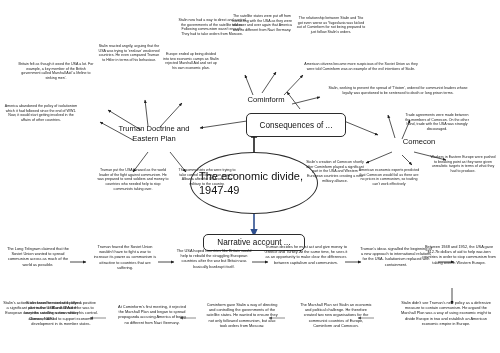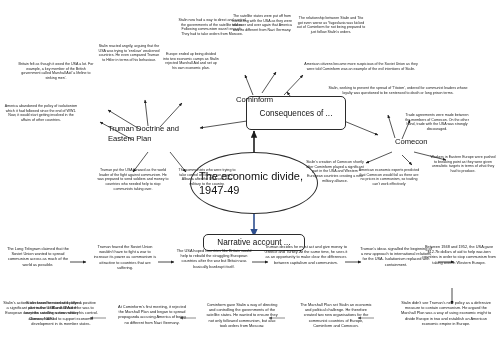--- a/index.html
+++ b/index.html
@@ -29,20 +29,21 @@
     background:#ffffff;
     display:flex;align-items:center;justify-content:center;
     text-align:center;
     font-size:8.2px;
     color:#111;
     box-sizing:border-box;
     padding:2px 4px;
   }
   .plainlabel{
     position:absolute;
+    text-align:center;
     font-size:7.6px;
     line-height:1.28;
     color:#111;
   }
   .ellipse{
     position:absolute;
     border:1.3px solid #2b2b2b;
     border-radius:50%;
     background:#ffffff;
     display:flex;align-items:center;justify-content:center;
@@ -146,21 +147,21 @@
   <div class="note" style="left:229px;top:14px;width:66px;">The satellite states were put off from interacting with the USA as they were told over and over again that America was no different from Nazi Germany.</div>
 
   <div class="note" style="left:296px;top:16px;width:70px;">The relationship between Stalin and Tito got even worse as Yugoslavia was kicked out of Cominform for not being prepared to just follow Stalin's orders.</div>
 
   <div class="note" style="left:300px;top:62px;width:122px;">American citizens became more suspicious of the Soviet Union as they were told Cominform was an example of the evil intentions of Stalin.</div>
 
   <div class="note" style="left:328px;top:86px;width:140px;">Stalin, seeking to prevent the spread of 'Titoism', ordered for communist leaders whose loyalty was questioned to be sentenced to death or long prison terms.</div>
 
   <div class="note" style="left:404px;top:113px;width:66px;">Trade agreements were made between the members of Comecon. On the other hand, trade with the USA was strongly discouraged.</div>
 
-  <div class="nodebox" style="left:246px;top:96px;width:100px;height:34px;">Consequences of ...</div>
+  <div class="nodebox" style="left:246px;top:113px;width:100px;height:24px;">Consequences of ...</div>
 
   <div class="plainlabel" style="left:108px;top:124px;width:92px;">Truman Doctrine and Eastern Plan</div>
 
   <div class="plainlabel" style="left:236px;top:95px;width:60px;">Cominform</div>
 
   <div class="plainlabel" style="left:395px;top:137px;width:48px;">Comecon</div>
 
   <div class="ellipse" style="left:190px;top:152px;width:128px;height:62px;">The economic divide, 1947-49</div>
 
   <div class="nodebox" style="left:203px;top:234px;width:102px;height:17px;">Narrative account ...</div>

